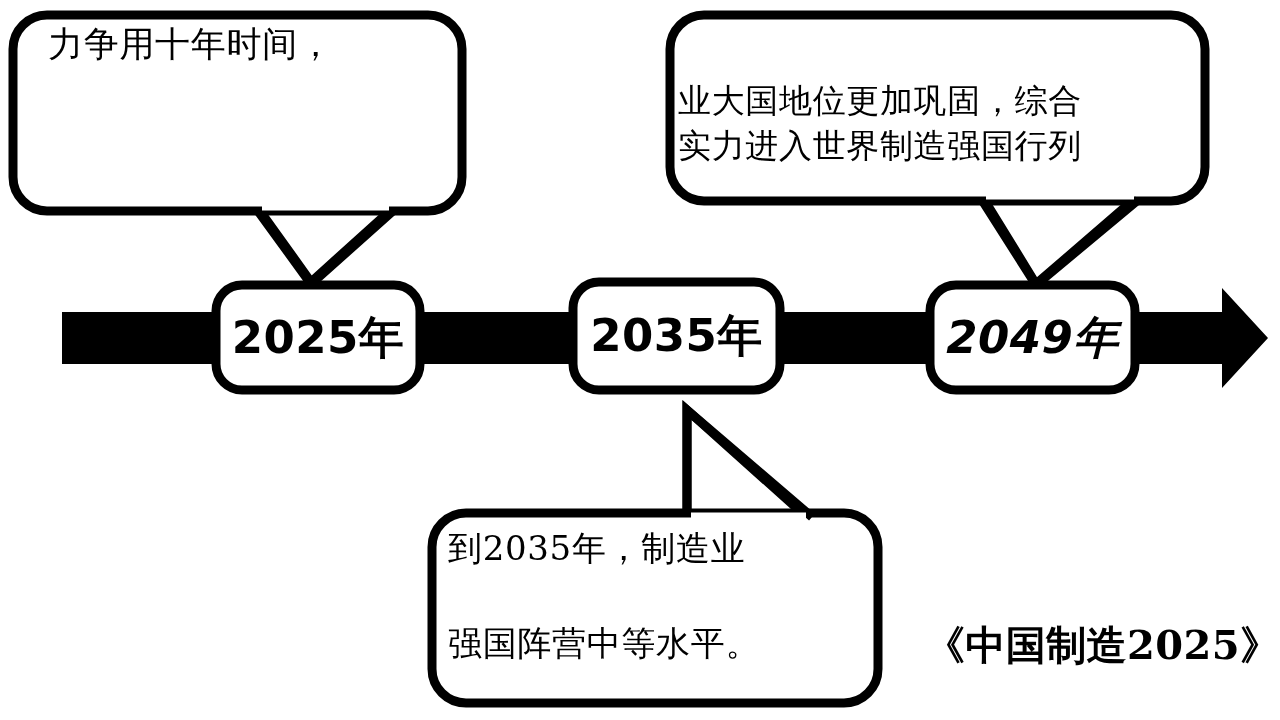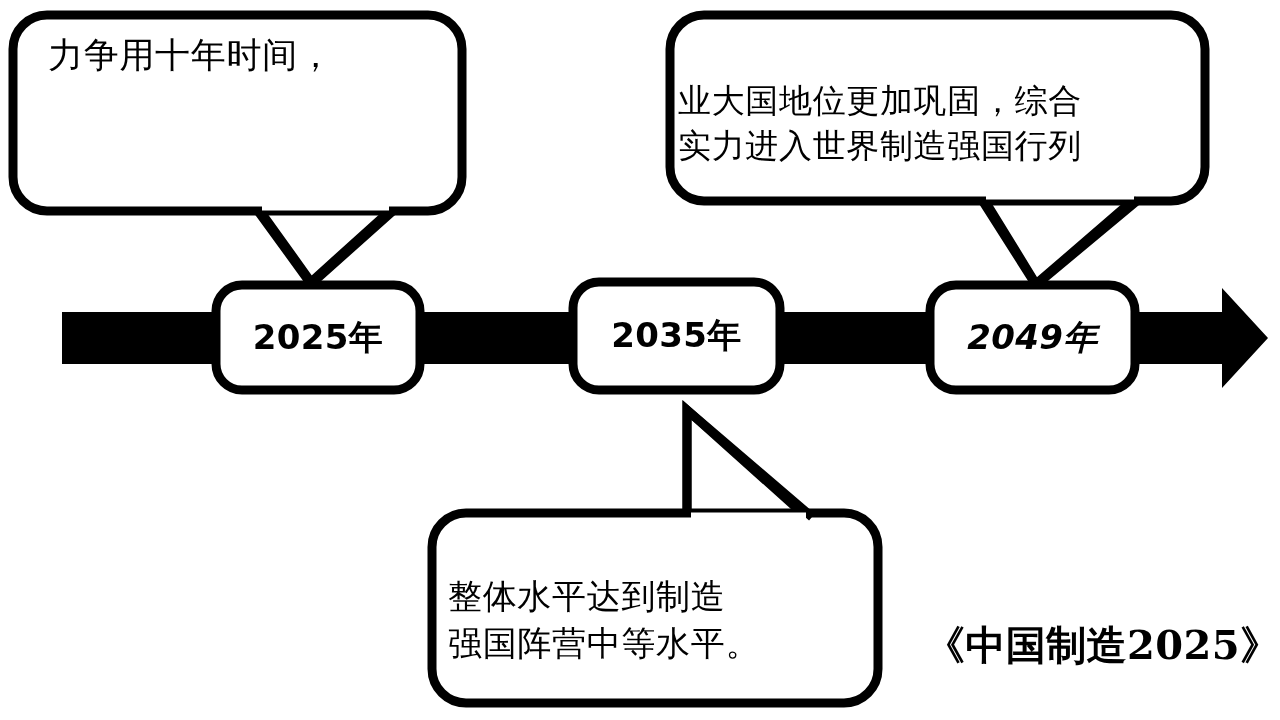--- a/index.html
+++ b/index.html
@@ -39,21 +39,21 @@
     font-weight: 500;
   }
   
   .bubble-text {
     font-size: 35px;
     line-height: 1.30;
     text-align: left;
   }
   #bubble1-text {
     left: 48px;
-    top: 33px;
+    top: 22px;
     width: 400px;
   }
   #bubble2-text {
     left: 678px;
     top: 32px;
     width: 524px;
     font-size: 33px;
     line-height: 1.38;
   }
   #bubble3-text {
@@ -62,21 +62,21 @@
     width: 424px;
     font-size: 34px;
     line-height: 1.40;
   }
   
   .year-label {
     position: absolute;
     display: flex;
     align-items: center;
     justify-content: center;
-    font-size: 34px;
+    font-size: 45px;
     font-weight: 700;
     font-family: "DejaVu Sans", "Liberation Sans", sans-serif;
     letter-spacing: 0.01em;
     text-align: center;
   }
   #year-label-0 { left: 216px; top: 285px; width: 204px; height: 105px; }
   #year-label-1 { left: 573px; top: 282px; width: 207px; height: 108px; }
   #year-label-2 { left: 930px; top: 285px; width: 205px; height: 105px; font-style: italic; }
   
   #caption {
@@ -115,21 +115,21 @@
 
     <rect x="216" y="285" width="204" height="105" rx="26" ry="26" fill="#ffffff" stroke="#000000" stroke-width="9"></rect>
     <rect x="573" y="282" width="207" height="108" rx="26" ry="26" fill="#ffffff" stroke="#000000" stroke-width="9"></rect>
     <rect x="930" y="285" width="205" height="105" rx="26" ry="26" fill="#ffffff" stroke="#000000" stroke-width="9"></rect>
   </svg>
 
   <div class="txt bubble-text" id="bubble1-text"><span>力争用十年时间，</span><br></div>
 
   <div class="txt bubble-text" id="bubble2-text"><br><span>业大国地位更加巩固，综合</span><br><span>实力进入世界制造强国行列</span></div>
 
-  <div class="txt bubble-text" id="bubble3-text"><br><span>整体水平达到制造</span><br><span>强国阵营中等水平。</span></div>
+  <div class="txt bubble-text" id="bubble3-text"><span>到2035年，制造业</span><br><br><span>强国阵营中等水平。</span></div>
 
   <div class="year-label" id="year-label-0">2025年</div>
   <div class="year-label" id="year-label-1">2035年</div>
   <div class="year-label" id="year-label-2">2049年</div>
 
   <div class="txt" id="caption">《中国制造2025》</div>
 
 </div>
 
 </body></html>

